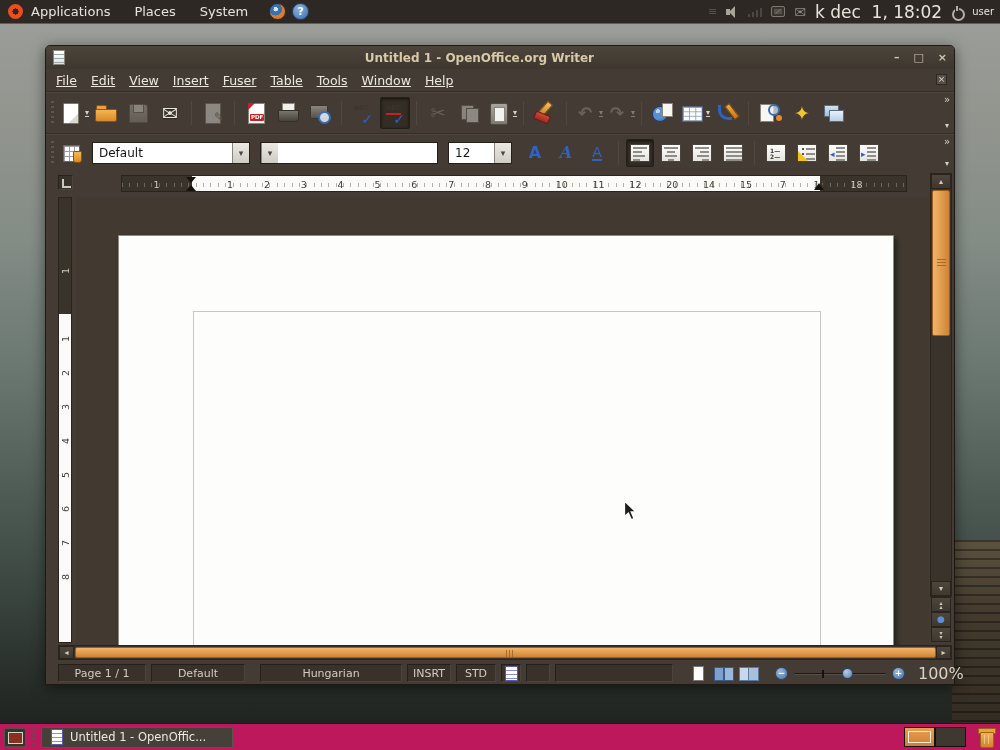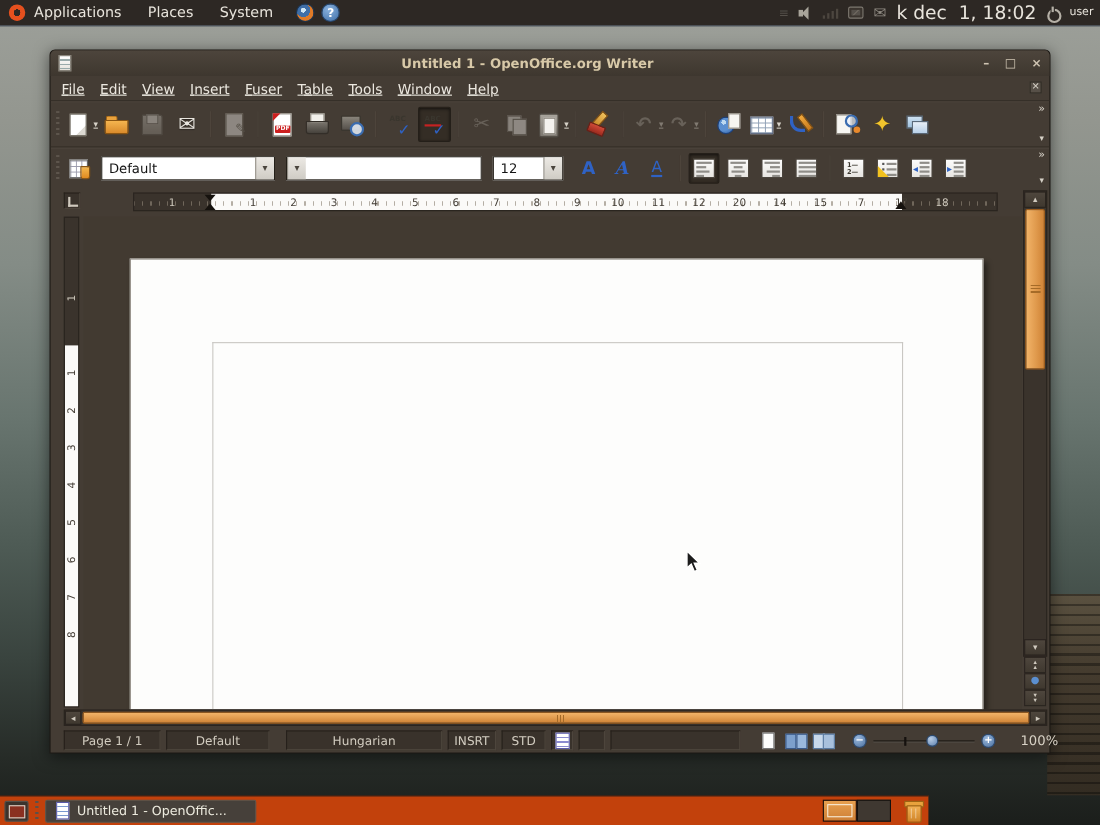--- a/index.html
+++ b/index.html
@@ -289,24 +289,24 @@
   .zoomgroup{display:flex;align-items:center;gap:6px;margin-left:12px;}
   .zbtn{width:13px;height:13px;border-radius:50%;border:1px solid #2c4a70;color:#fff;
     background:radial-gradient(circle at 35% 30%,#9ab8dc,#4a6f9e);
     font-size:9px;line-height:10px;text-align:center;font-weight:bold;}
   .ztrack{position:relative;width:92px;height:13px;}
   .ztrack .line{position:absolute;left:0;right:0;top:6px;height:1px;background:#1d1915;
     box-shadow:0 1px 0 #55504a;}
   .ztick{position:absolute;left:30%;top:3px;width:2px;height:8px;background:#15110e;}
   .zthumb{position:absolute;left:52%;top:1px;width:11px;height:11px;border-radius:50%;
     border:1px solid #2c4a70;background:radial-gradient(circle at 35% 30%,#b8cce4,#5b7fae);}
-  .zlabel{margin-left:8px;width:44px;text-align:right;font-size:12px;color:#d8d2c6;}
-
-  
-  #taskbar{position:absolute;left:0;top:723px;width:844px;height:27px;background:#c2410c;
+  .zlabel{margin-left:8px;width:44px;text-align:right;font-size:16px;color:#d8d2c6;}
+
+  
+  #taskbar{position:absolute;left:0;top:723px;width:1000px;height:27px;background:#be185d;
     border-top:1px solid #1f1b17;display:flex;align-items:center;padding:0 4px;gap:6px;z-index:50;}
   .showdesk{width:22px;height:19px;background:#3a332c;border:1px solid #55504a;position:relative;border-radius:2px;}
   .showdesk::after{content:"";position:absolute;left:3px;top:3px;width:13px;height:10px;
     background:#8a3020;border:1px solid #d8d3c9;}
   .tbsep{width:3px;height:18px;background:repeating-linear-gradient(180deg,#59514a 0 2px,transparent 2px 5px);}
   .task{width:192px;height:21px;display:flex;align-items:center;gap:6px;padding:0 6px;
     border:1px solid #3a342d;border-radius:2px;color:#dcd8ce;font-size:11.5px;
     white-space:nowrap;overflow:hidden;}
   .task.active{background:#46403a;border-color:#5c554c;color:#eceade;}
   .ti{position:relative;width:16px;height:16px;flex:0 0 16px;}

